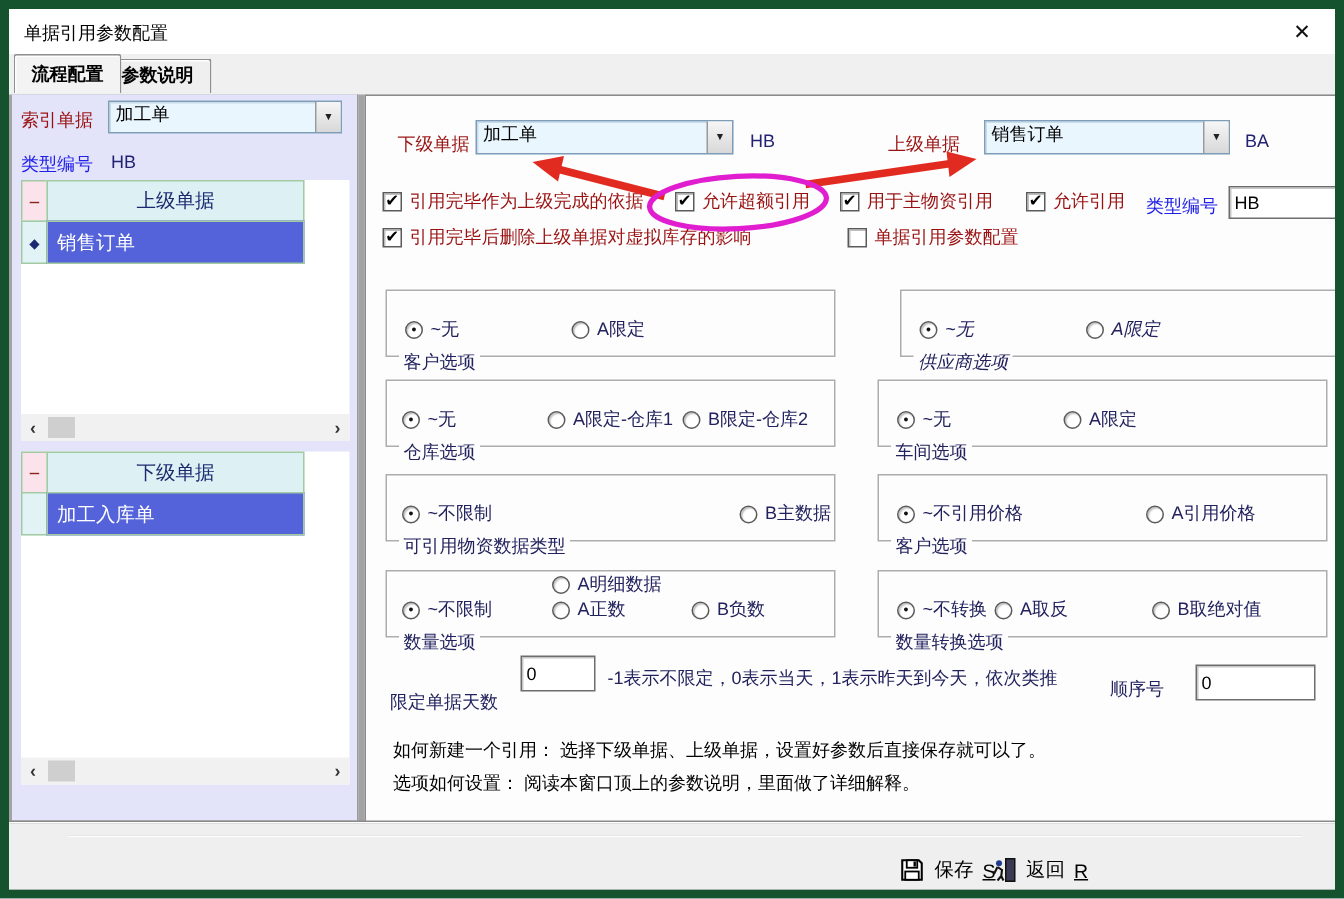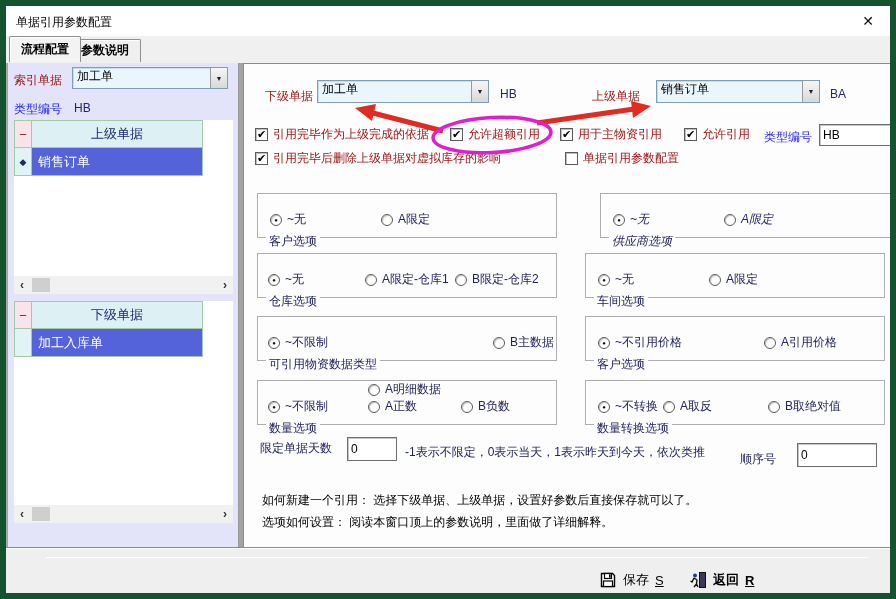--- a/index.html
+++ b/index.html
@@ -313,21 +313,21 @@
           <span class="rlabel">A取反</span>
         </label>
       <label class="opt o3">
           <span class="rb">
             <span class="rb-dot"></span>
           </span>
           <span class="rlabel">B取绝对值</span>
         </label>
     </div>
 
-    <span class="lbl navy" style="left:16px;top:376px;">限定单据天数</span>
+    <span class="lbl navy" style="left:16px;top:396px;">限定单据天数</span>
     <input class="tinput" style="left: 103px; top: 373px; width: 50px; height: 24px;" value="0">
     <span class="lbl navy" style="left:161px;top:380px;">-1表示不限定，0表示当天，1表示昨天到今天，依次类推</span>
     <span class="lbl navy" style="left:496px;top:387px;">顺序号</span>
     <input class="tinput" style="left: 553px; top: 379px; width: 80px; height: 24px;" value="0">
 
     <span class="lbl" style="left:18px;top:450px;color:#000;">选项如何设置： 阅读本窗口顶上的参数说明，里面做了详细解释。</span>
     <span class="lbl" style="left:18px;top:428px;color:#000;">如何新建一个引用： 选择下级单据、上级单据，设置好参数后直接保存就可以了。</span>
   </div>
 
   <div class="content-divider"></div>
@@ -337,21 +337,21 @@
     <div class="fbtn" style="left:589px;">
       <svg width="18" height="18" viewBox="0 0 18 18">
         <path d="M2.5 2.5h11l2 2v11h-13z" fill="#fff" stroke="#000" stroke-width="1.4"></path>
         <rect x="5.5" y="2.5" width="7" height="5" fill="#fff" stroke="#000" stroke-width="1.2"></rect>
         <rect x="10" y="3.3" width="1.6" height="3.4" fill="#000"></rect>
         <rect x="4.5" y="10" width="9" height="5.5" fill="#fff" stroke="#000" stroke-width="1.2"></rect>
       </svg>
       <span>保存</span>
         <span class="u">S</span>
     </div>
-    <div class="fbtn" style="left:679px;font-weight:bold;">
+    <div class="fbtn" style="left:650px;">
       <svg width="18" height="18" viewBox="0 0 18 18">
         <rect x="10.5" y="1.5" width="6" height="15" fill="#3a3a55" stroke="#111" stroke-width="1"></rect>
         <circle cx="6" cy="4.5" r="2" fill="#223a8c"></circle>
         <path d="M5 7 L8 9 L7.5 13 L9 16 M7.5 13 L5 16 M5 7 L3 11 L1.5 10" stroke="#111" stroke-width="1.4" fill="none"></path>
       </svg>
       <span>返回</span>
         <span class="u">R</span>
     </div>
   </div>
 

